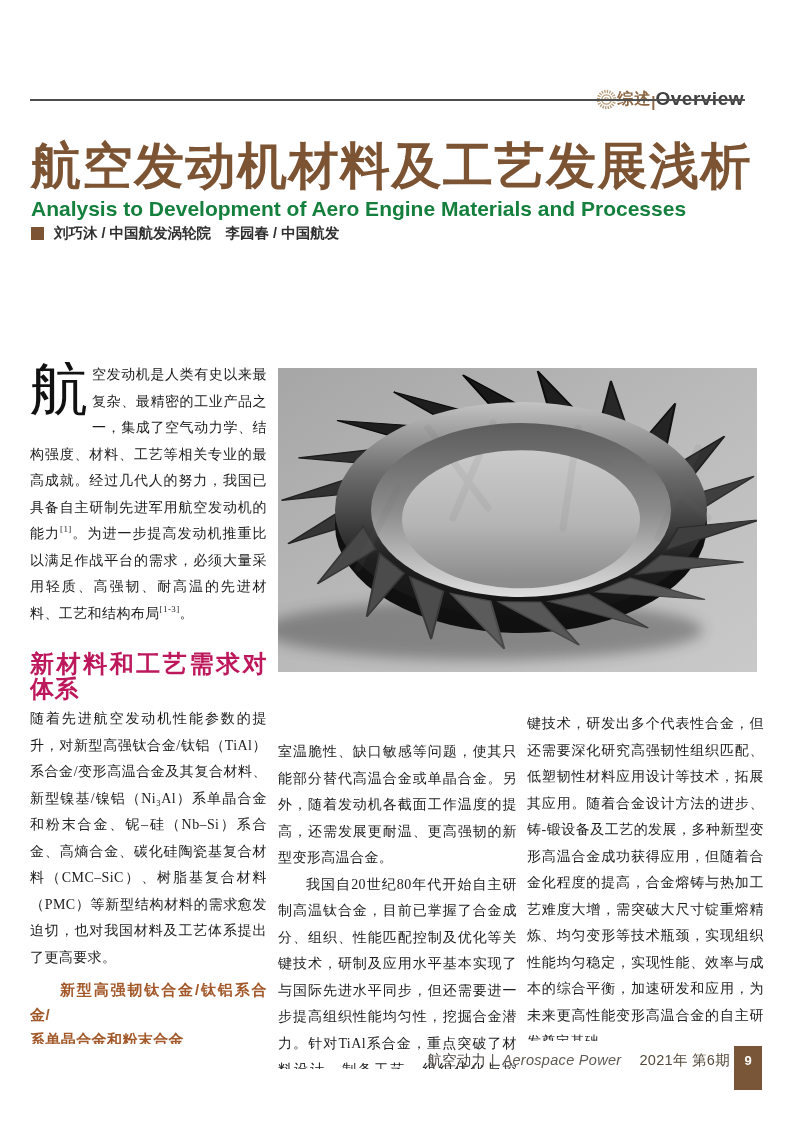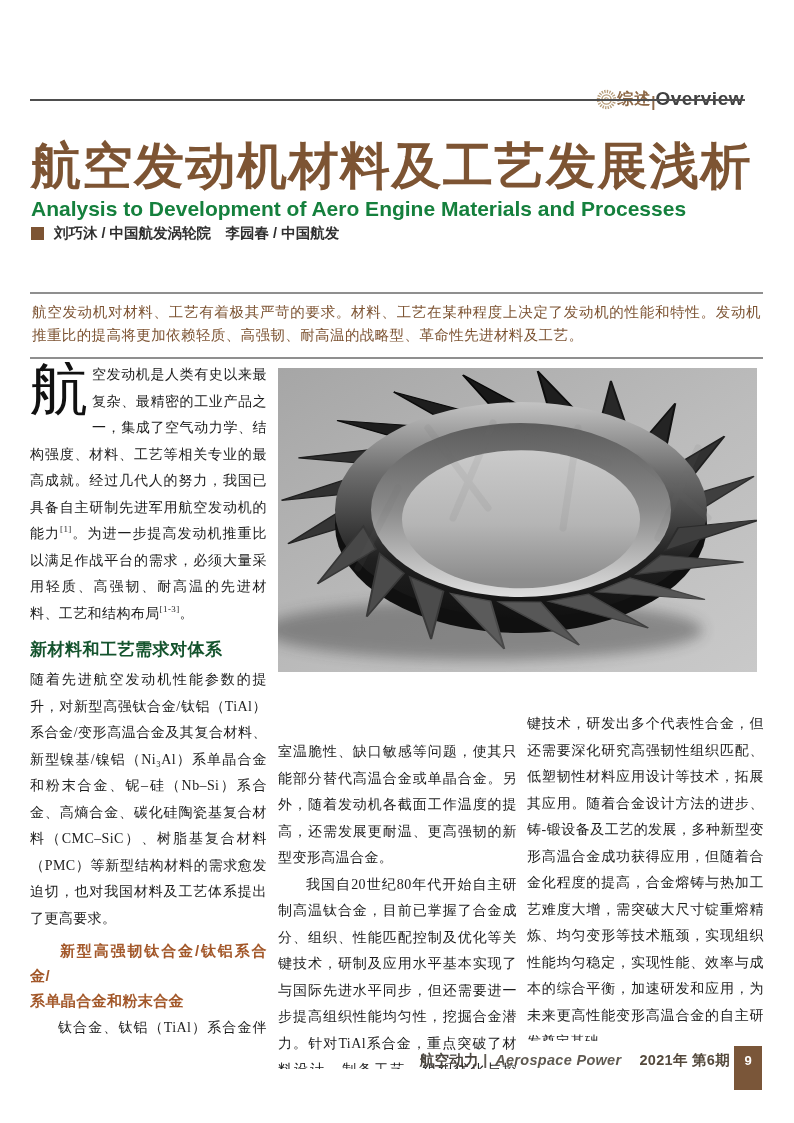--- a/index.html
+++ b/index.html
@@ -31,37 +31,37 @@
        line-height:26.5px;color:#1c1c1c;text-align:justify;letter-spacing:0.4px;overflow:hidden;}
   .col p{margin:0;}
   .col .indent{text-indent:2em;}
   .col1{left:30px;top:362px;width:237px;height:682px;}
   .col2{left:278px;top:711px;width:239px;height:330px;margin-top:28px;}
   .col3{left:527px;top:711px;width:237px;height:330px;}
 
   .dropcap{float:left;font-size:58px;line-height:52px;height:52px;width:57px;margin:2px 5px 0 0;
            color:#111;font-family:"Liberation Serif","DejaVu Serif",serif;}
 
-  .sec-heading{font-weight:bold;color:#14532d;font-size:17px;line-height:25px;
+  .sec-heading{font-weight:bold;color:#be185d;font-size:24px;line-height:25px;
                font-family:"Liberation Sans","DejaVu Sans",sans-serif;letter-spacing:0.5px;
-               margin:10px 0 5px 0;}
+               margin:24px 0 5px 0;}
   .sub-heading{font-weight:bold;color:#a3582a;font-size:15px;line-height:25px;
                font-family:"Liberation Sans","DejaVu Sans",sans-serif;margin:6px 0 2px 0;}
   .sub-heading .l1{text-indent:2em;}
 
   sup{font-size:9px;line-height:0;vertical-align:super;}
 
   
   .photo{position:absolute;left:278px;top:368px;width:479px;height:304px;display:block;}
   .caption{position:absolute;left:278px;top:680px;width:479px;text-align:center;font-weight:bold;
            font-size:13.5px;color:#262626;font-family:"Liberation Sans","DejaVu Sans",sans-serif;}
 
   
   .footer{position:absolute;top:1051px;left:30px;width:700px;text-align:right;font-size:14.5px;
-          font-weight:bold;color:#4b463f;letter-spacing:0.3px;}
+          font-weight:normal;color:#4b463f;letter-spacing:0.3px;}
   .footer .jen{font-style:italic;color:#5f5a52;margin:0 4px;}
   .footer .issue{margin-left:14px;color:#54493c;}
   .badge{position:absolute;left:734px;top:1046px;width:28px;height:44px;background:#7a5639;
          color:#ffffff;text-align:center;font-size:13px;font-weight:bold;box-sizing:border-box;
          padding-top:7px;font-family:"Liberation Sans","DejaVu Sans",sans-serif;}
 </style>
 </head>
 <body>
 
 <div class="page">
@@ -78,21 +78,20 @@
   </div>
   <div class="hdr-rule"></div>
 
   <div class="title">航空发动机材料及工艺发展浅析</div>
   <div class="title-en">Analysis to Development of Aero Engine Materials and Processes</div>
   <div class="authors">
     <span class="sq"></span>
     <span>刘巧沐 / 中国航发涡轮院　李园春 / 中国航发</span>
   </div>
 
-  <div class="abstract">航空发动机对材料、工艺有着极其严苛的要求。材料、工艺在某种程度上决定了发动机的性能和特性。发动机推重比的提高将更加依赖轻质、高强韧、耐高温的战略型、革命性先进材料及工艺。</div>
 
   <div class="col col1">
     <p><span class="dropcap">航</span><span>空发动机是人类有史以来最复杂、最精密的工业产品之一，集成了空气动力学、结构强度、材料、工艺等相关专业的最高成就。经过几代人的努力，我国已具备自主研制先进军用航空发动机的能力<sup>[1]</sup>。为进一步提高发动机推重比以满足作战平台的需求，必须大量采用轻质、高强韧、耐高温的先进材料、工艺和结构布局<sup>[1-3]</sup>。</span></p>
     <div class="sec-heading">
       <div>新材料和工艺需求对体系</div>
     </div>
     <p>随着先进航空发动机性能参数的提升，对新型高强钛合金/钛铝（TiAl）系合金/变形高温合金及其复合材料、新型镍基/镍铝（Ni₃Al）系单晶合金和粉末合金、铌–硅（Nb–Si）系合金、高熵合金、碳化硅陶瓷基复合材料（CMC–SiC）、树脂基复合材料（PMC）等新型结构材料的需求愈发迫切，也对我国材料及工艺体系提出了更高要求。</p>
     <div class="sub-heading">
       <div class="l1">新型高强韧钛合金/钛铝系合金/</div>
       <div>系单晶合金和粉末合金</div>

